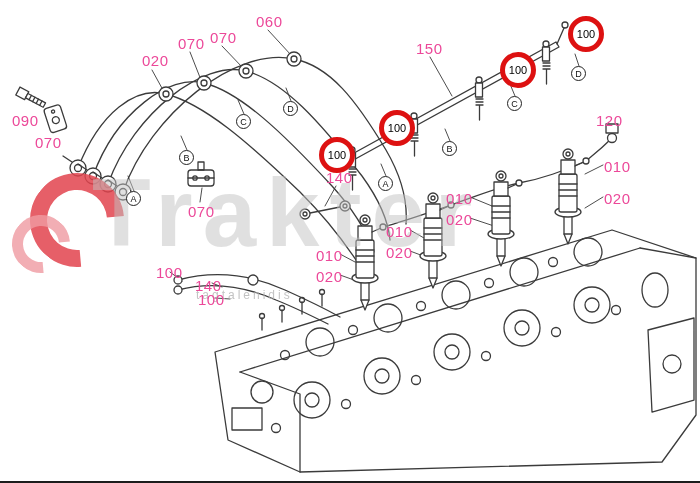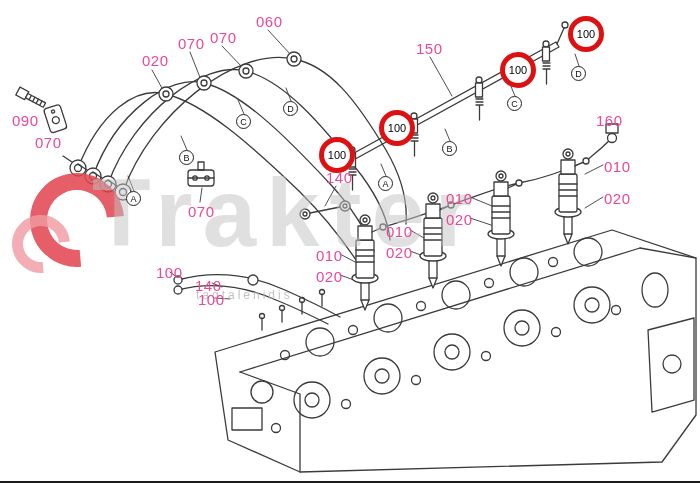--- a/index.html
+++ b/index.html
@@ -270,21 +270,21 @@
   </div>
 
   <span class="plabel" style="left:142px;top:52px">020</span>
   <span class="plabel" style="left:178px;top:35px">070</span>
   <span class="plabel" style="left:210px;top:29px">070</span>
   <span class="plabel" style="left:256px;top:13px">060</span>
   <span class="plabel" style="left:12px;top:112px">090</span>
   <span class="plabel" style="left:35px;top:134px">070</span>
   <span class="plabel" style="left:188px;top:203px">070</span>
   <span class="plabel" style="left:416px;top:40px">150</span>
-  <span class="plabel" style="left:596px;top:112px">160</span>
+  <span class="plabel" style="left:596px;top:112px">120</span>
   <span class="plabel" style="left:156px;top:264px">100</span>
   <span class="plabel" style="left:195px;top:277px">140</span>
   <span class="plabel" style="left:198px;top:291px">100</span>
   <span class="plabel" style="left:326px;top:169px">140</span>
   <span class="plabel" style="left:316px;top:247px">010</span>
   <span class="plabel" style="left:316px;top:268px">020</span>
   <span class="plabel" style="left:386px;top:223px">010</span>
   <span class="plabel" style="left:386px;top:244px">020</span>
   <span class="plabel" style="left:446px;top:190px">010</span>
   <span class="plabel" style="left:446px;top:211px">020</span>

